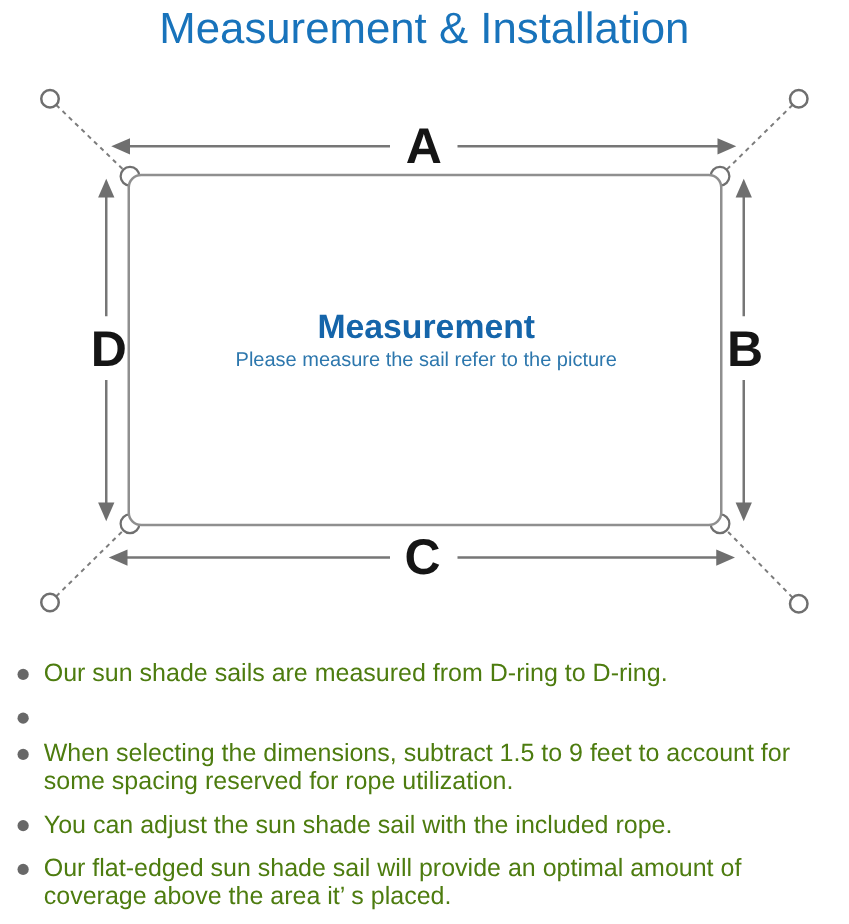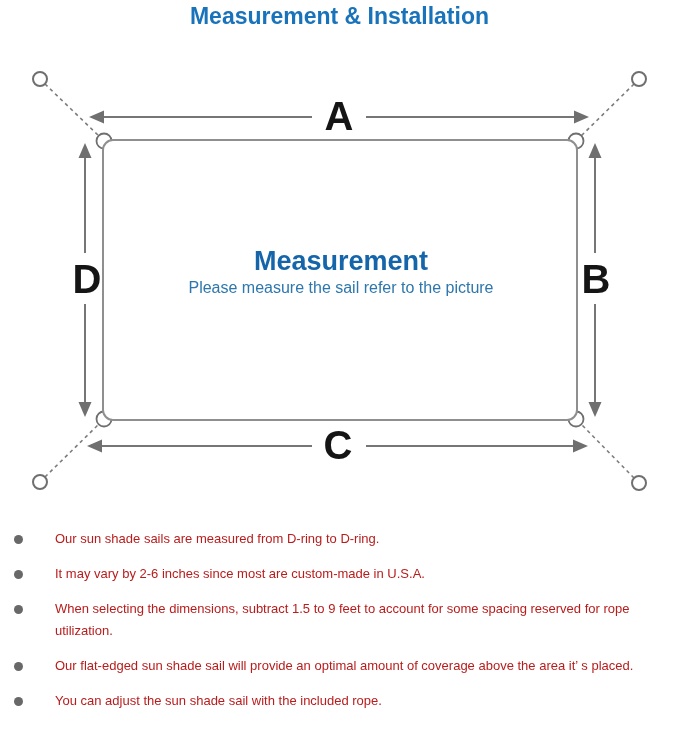--- a/index.html
+++ b/index.html
@@ -8,22 +8,22 @@
     background: #ffffff;
     font-family: "Liberation Sans", sans-serif;
     position: relative;
     overflow: hidden;
   }
   .page-title {
     position: absolute;
     top: 0; left: 0; width: 679px;
     margin: 0; padding-top: 3px;
     text-align: center;
-    font-size: 23px;
-    font-weight: 700;
+    font-size: 35px;
+    font-weight: 400;
     color: #1873BB;
     letter-spacing: 0px;
   }
   svg.diagram {
     position: absolute;
     top: 0; left: 0;
   }
   svg .dash {
     stroke: #7C7C7C; stroke-width: 1.6;
     stroke-dasharray: 3.5 3.5;
@@ -58,24 +58,23 @@
   ul.notes {
     position: absolute;
     top: 528px; left: 14px; right: 16px;
     margin: 0; padding: 0;
     list-style: none;
   }
   ul.notes li {
     display: flex;
     align-items: flex-start;
     margin: 0 0 13px 0;
-    font-size: 13px;
+    font-size: 20px;
     line-height: 22px;
-    color: #b91c1c;
-    gap: 20px;
+    color: #4d7c0f;
   }
   ul.notes .dot {
     flex: none;
     width: 9px; height: 9px;
     border-radius: 50%;
     background: #686868;
     margin: 7px 12px 0 0;
   }
   ul.notes .note-text { max-width: 625px; }
   ul.notes li:last-child .note-text { max-width: 598px; }
@@ -140,27 +139,26 @@
   <text class="center-subtitle" x="341" y="293">Please measure the sail refer to the picture</text>
 </svg>
 
 <ul class="notes">
   <li>
     <span class="dot"></span>
     <span class="note-text">Our sun shade sails are measured from D-ring to D-ring.</span>
   </li>
   <li>
     <span class="dot"></span>
-    <span class="note-text">It may vary by 2-6 inches since most are custom-made in U.S.A.</span>
   </li>
   <li>
     <span class="dot"></span>
     <span class="note-text">When selecting the dimensions, subtract 1.5 to 9 feet to account for some spacing reserved for rope utilization.</span>
   </li>
   <li>
     <span class="dot"></span>
-    <span class="note-text">Our flat-edged sun shade sail will provide an optimal amount of coverage above the area it’ s placed.</span>
+    <span class="note-text">You can adjust the sun shade sail with the included rope.</span>
   </li>
   <li>
     <span class="dot"></span>
-    <span class="note-text">You can adjust the sun shade sail with the included rope.</span>
+    <span class="note-text">Our flat-edged sun shade sail will provide an optimal amount of coverage above the area it’ s placed.</span>
   </li>
 </ul>
 
 </body></html>

